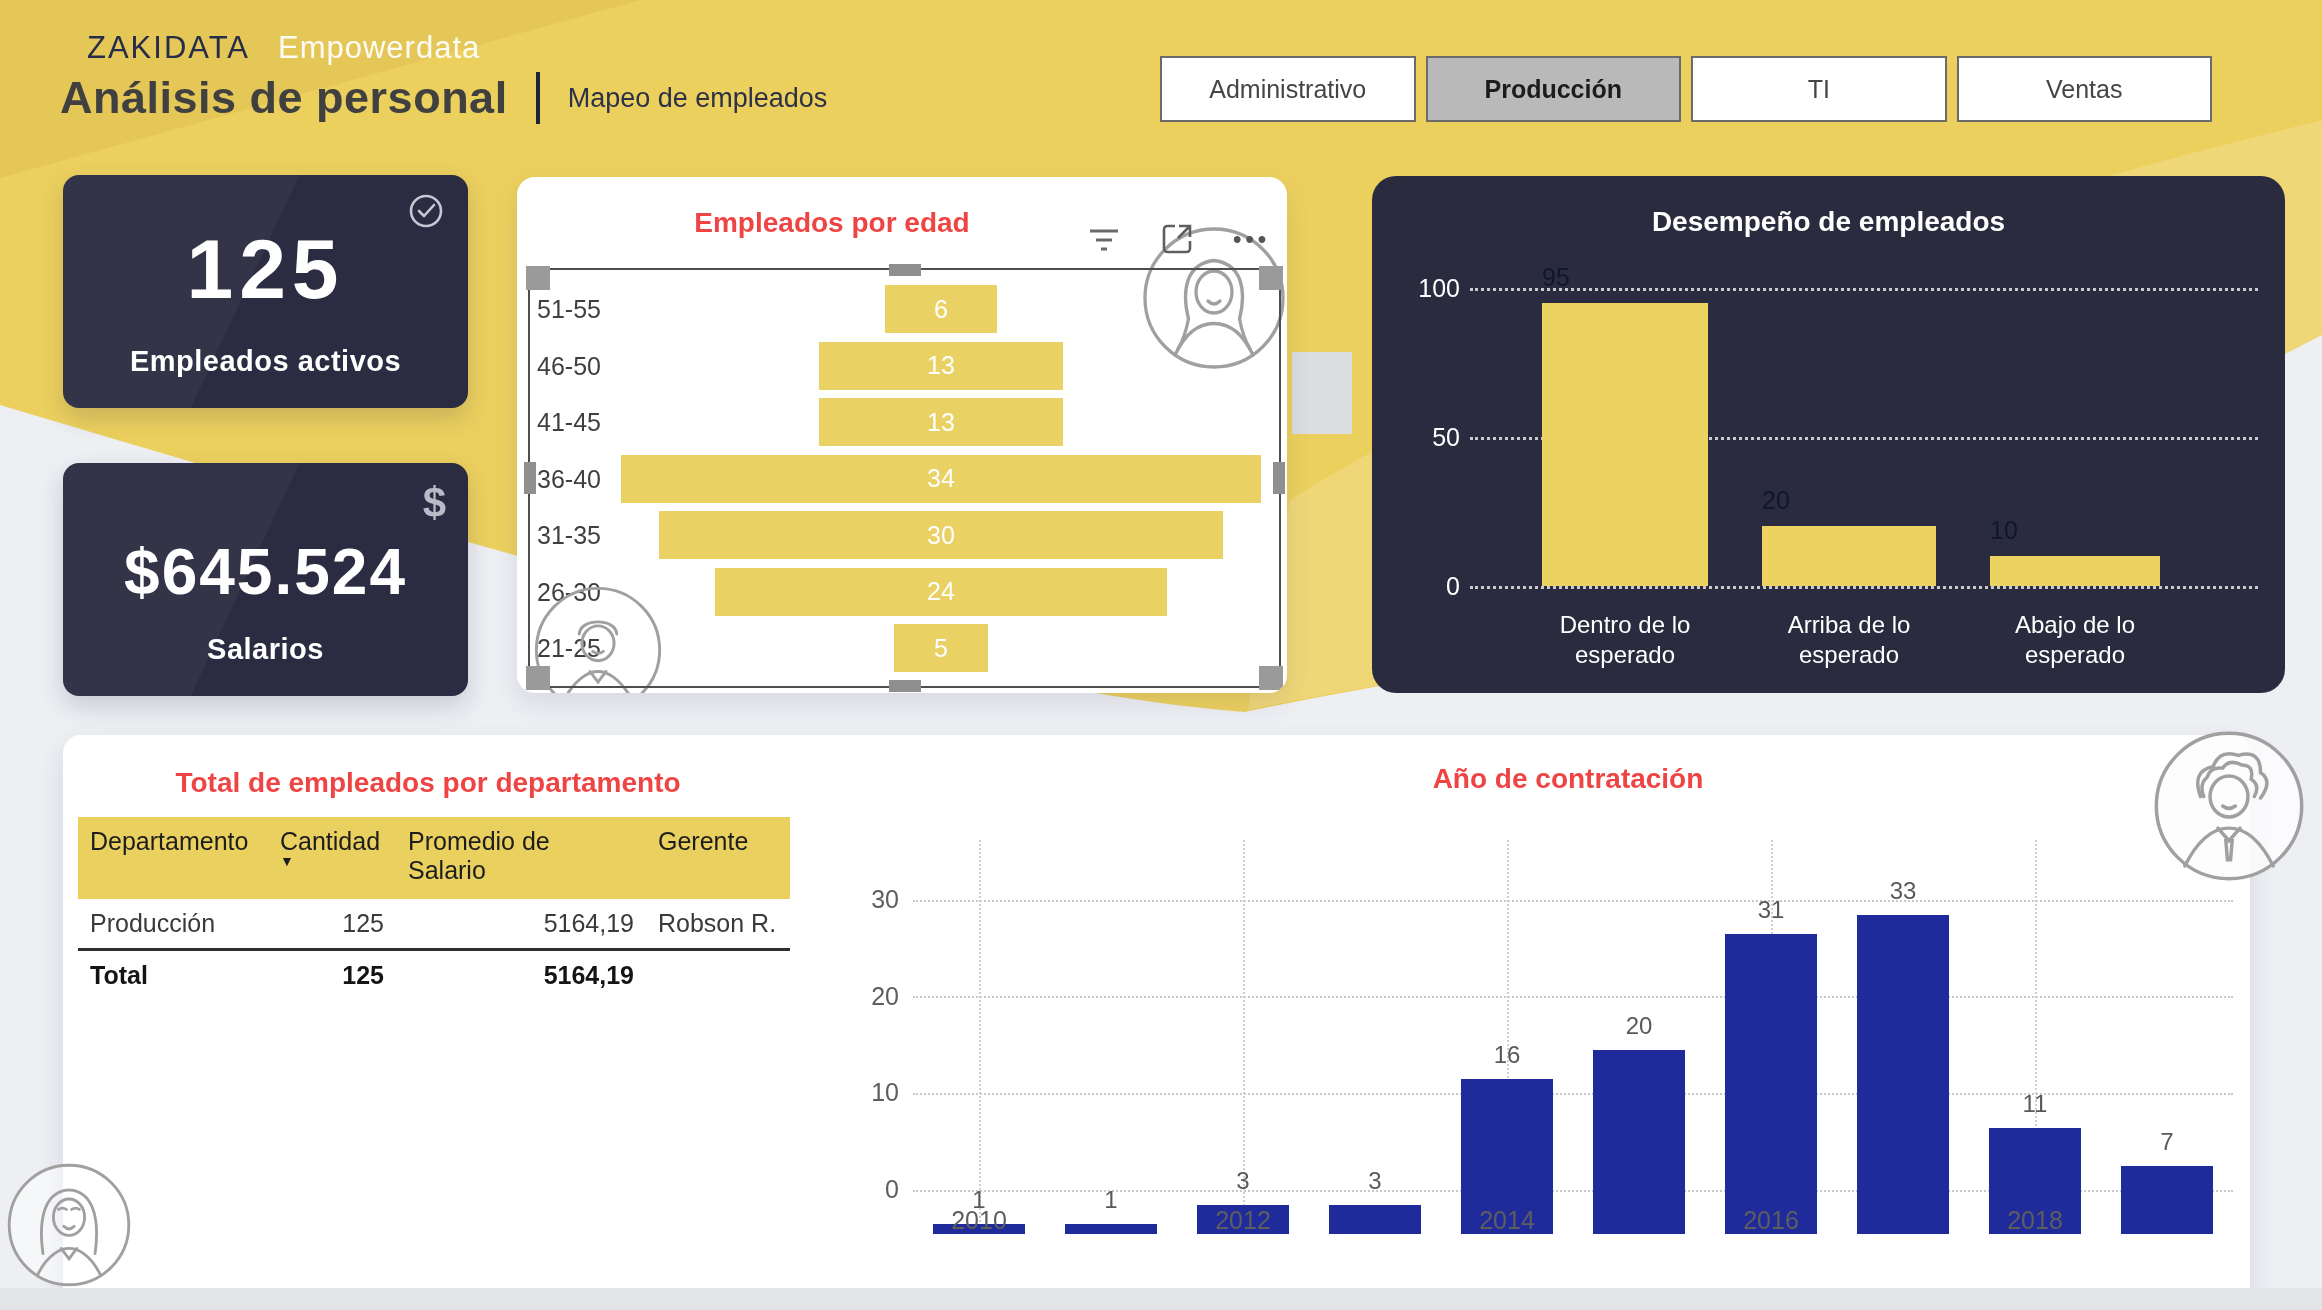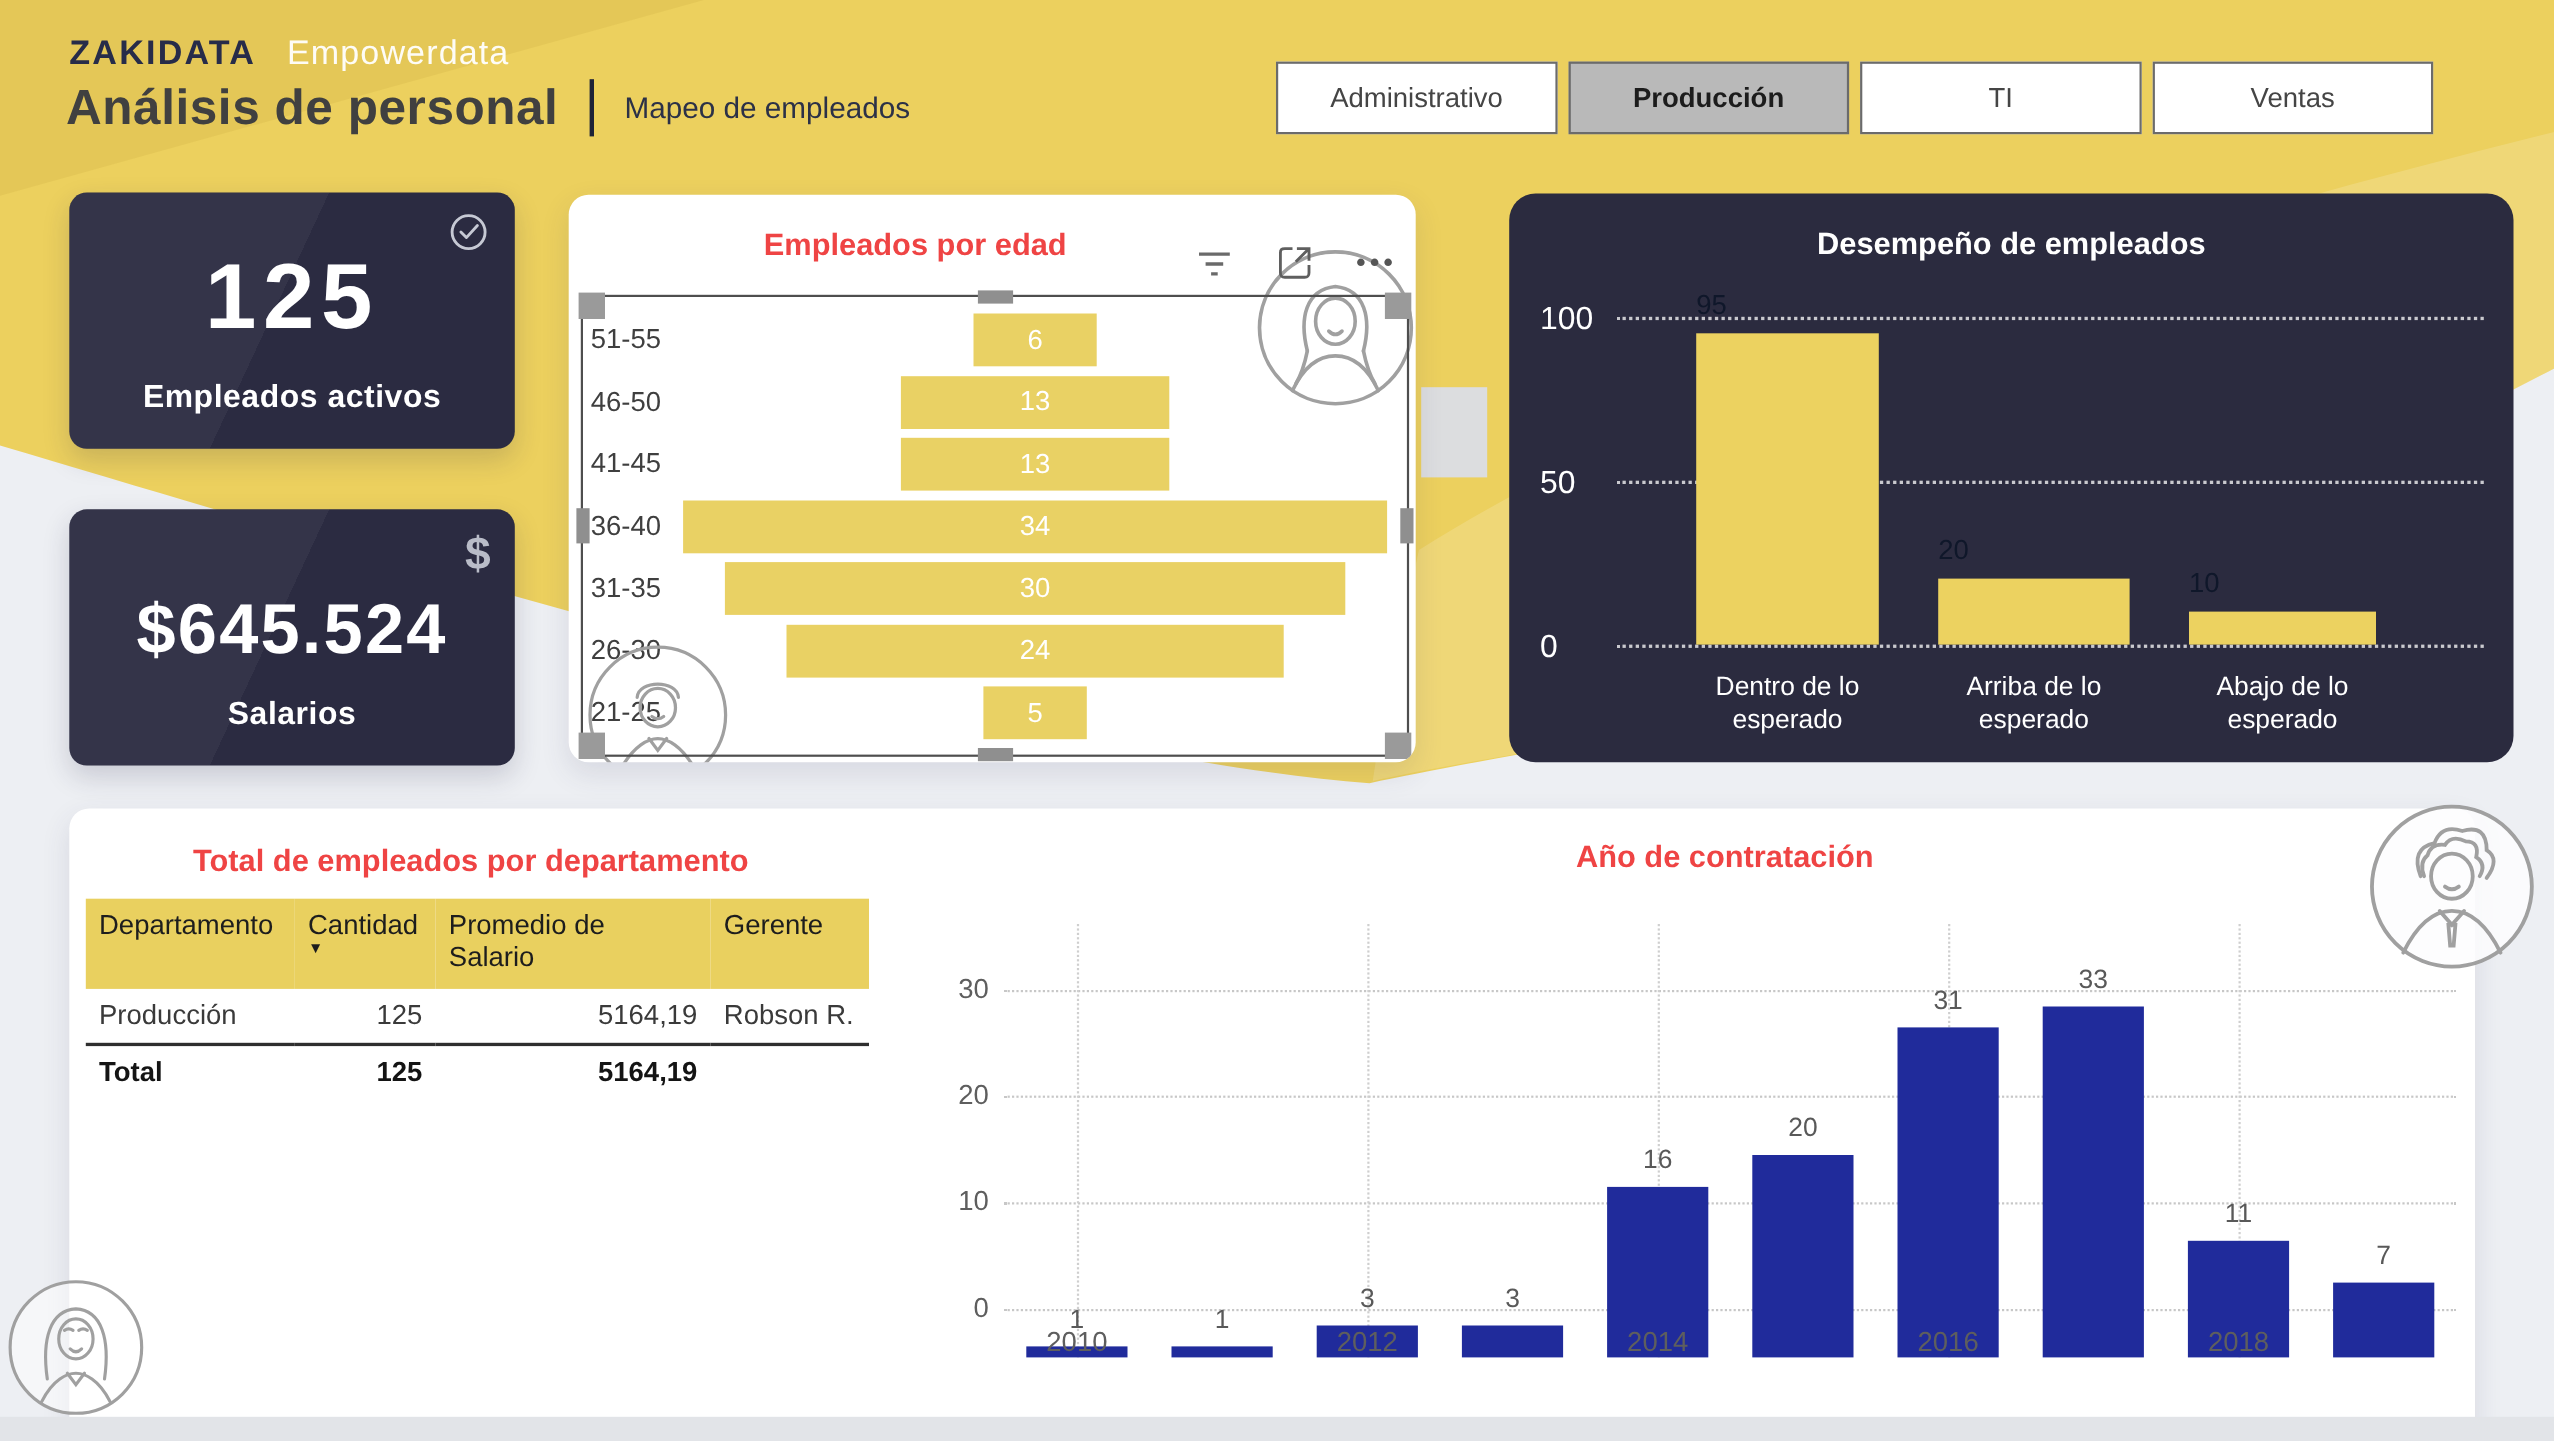--- a/index.html
+++ b/index.html
@@ -2,21 +2,21 @@
 <html lang="es"><head>
 <meta charset="utf-8">
 <style>
   html,body{margin:0;padding:0;background:#e9ebef;}
   .page{position:relative;width:2322px;height:1310px;overflow:hidden;
         font-family:"Liberation Sans",sans-serif;background:#edeff3;}
   .abs{position:absolute;}
 
   
   .logo-row{position:absolute;left:63px;top:30px;display:flex;align-items:baseline;gap:28px;}
-  .logo-primary{font-size:31px;font-weight:700;letter-spacing:2px;color:#272c49;}
+  .logo-primary{font-size:31px;font-weight:400;letter-spacing:2px;color:#272c49;margin-left:24px;}
   .logo-secondary{font-size:31px;font-weight:400;color:rgba(255,255,255,.95);letter-spacing:1px;}
   .title-row{position:absolute;left:60px;top:72px;display:flex;align-items:center;}
   .page-title{font-size:45px;font-weight:800;color:#404040;letter-spacing:.5px;}
   .title-divider{width:4px;height:52px;background:#1e2337;margin:0 28px;}
   .page-subtitle{font-size:27px;font-weight:400;color:#2c3147;}
 
   
   .filters{position:absolute;left:1160px;top:56px;width:1052px;height:66px;display:flex;gap:10px;}
   .fbtn{flex:1;background:#ffffff;border:2px solid #6b6b6b;display:flex;align-items:center;
         justify-content:center;font-size:25px;color:#454545;cursor:pointer;box-sizing:border-box;}
@@ -52,21 +52,21 @@
             border:2px solid #4e4e4e;z-index:6;}
   .sel-corner{position:absolute;width:24px;height:24px;background:#9a9a9a;}
   .sel-mid{position:absolute;background:#8f8f8f;}
 
   
   .viz-icons{position:absolute;top:44px;z-index:7;display:flex;align-items:center;}
   .dots{font-size:24px;letter-spacing:4px;color:#555;font-weight:700;}
 
   
   .pgrid{position:absolute;left:0;right:0;border-top:3px dotted rgba(255,255,255,.75);}
-  .pylab{position:absolute;width:60px;color:#fff;font-size:29px;}
+  .pylab{position:absolute;width:60px;text-align:right;color:#fff;font-size:25px;}
   .pbar{position:absolute;bottom:0;background:#ecd260;}
   .pbar .val{position:absolute;top:-40px;width:100%;text-align:left;color:#0f172a;font-size:25px;}
   .pcat{position:absolute;text-align:center;color:#fff;font-size:24px;line-height:30px;}
 
   
   .tbl{position:absolute;display:grid;grid-template-columns:190px 128px 250px 144px;font-size:25px;}
   .tbl .h{background:#e9d05f;color:#1d1d1d;padding:10px 12px 14px 12px;}
   .tbl .c{padding:10px 12px;color:#3a3a3a;}
   .tbl .num{text-align:right;}
   .tbl .tot{font-weight:700;color:#141414;border-top:3px solid #2f2f2f;}

